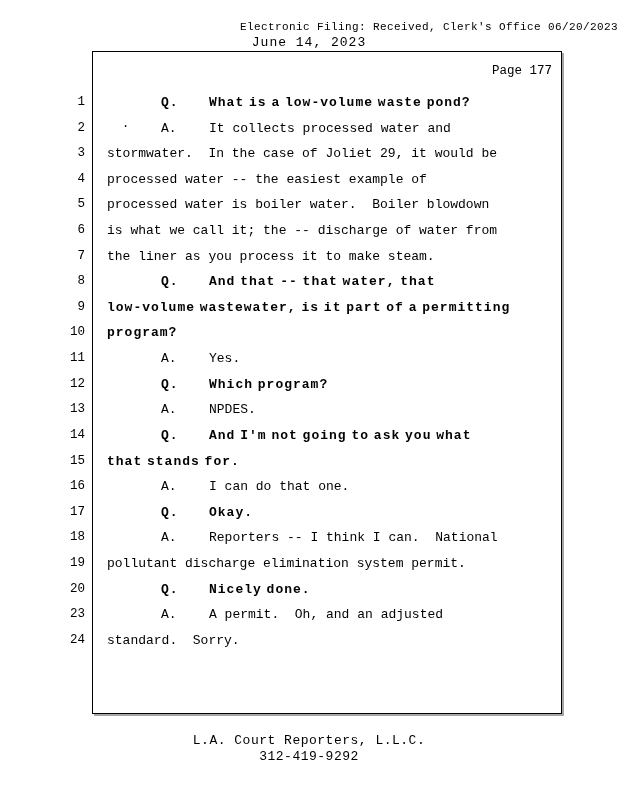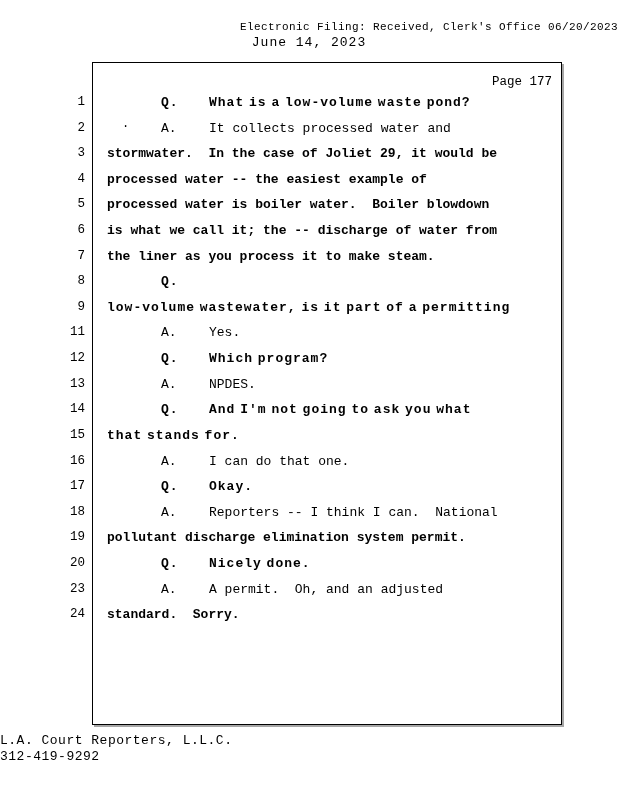--- a/index.html
+++ b/index.html
@@ -10,48 +10,48 @@
   }
   .stamp{
     position:absolute;top:21px;left:0;width:100%;
     text-align:right;font-size:11px;letter-spacing:0.4px;white-space:pre;
   }
   .hearing-date{
     position:absolute;top:35px;left:0;width:100%;
     text-align:center;font-size:13px;letter-spacing:1px;white-space:pre;font-family:Liberation Mono, monospace;
   }
   .sheet{
-    position:absolute;left:92px;top:62px;width:468px;height:661px;
+    position:absolute;left:92px;top:51px;width:468px;height:661px;
     border:1px solid #000;background:#fff;
     box-shadow:2px 2px 0 rgba(0,0,0,0.35);
   }
   .pagelabel{
     position:absolute;top:12px;right:9px;font-size:12.5px;white-space:pre;
   }
   .lines{position:absolute;left:0;top:90px;width:618px;}
   .line{position:relative;height:25.62px;line-height:25.62px;font-size:13px;}
   .line .num{
     position:absolute;left:48px;top:0;width:37px;text-align:right;
     font-size:12.5px;line-height:25.62px;
   }
   .line .prefix{position:absolute;left:161px;top:0;white-space:pre;line-height:25.62px;}
   .line .txt{position:absolute;top:0;white-space:pre;line-height:25.62px;}
   .line .type-qa{left:209px;}
-  .line .type-flush{left:107px;font-weight:bold;}
+  .line .type-flush{left:107px;}
   .line .type-para{left:224px;}
   .line.bold .prefix,.line.bold .txt{
     font-weight:bold;letter-spacing:1px;word-spacing:-4px;
   }
   .stray{
     position:absolute;left:122px;top:115px;height:25.62px;line-height:25.62px;
     font-size:12px;
   }
   .footer{
     position:absolute;top:733px;left:0;width:100%;
-    font-size:13px;letter-spacing:0.5px;
+    text-align:center;font-size:13px;letter-spacing:0.5px;
   }
   .footer div{line-height:15.5px;white-space:pre;}
 </style>
 </head>
 <body>
 
 <div class="stamp">Electronic Filing: Received, Clerk's Office 06/20/2023</div>
 <div class="hearing-date">June 14, 2023</div>
 
 <div class="sheet">
@@ -85,24 +85,29 @@
       <span class="num">6</span>
       <span class="txt type-flush">is what we call it; the -- discharge of water from</span>
     </div>
     <div class="line">
       <span class="num">7</span>
       <span class="txt type-flush">the liner as you process it to make steam.</span>
     </div>
     <div class="line bold">
       <span class="num">8</span>
       <span class="prefix">Q.</span>
+      <span class="txt type-qa">And that -- that water, that</span>
     </div>
     <div class="line bold">
       <span class="num">9</span>
       <span class="txt type-flush">low-volume wastewater, is it part of a permitting</span>
+    </div>
+    <div class="line bold">
+      <span class="num">10</span>
+      <span class="txt type-flush">program?</span>
     </div>
     <div class="line">
       <span class="num">11</span>
       <span class="prefix">A.</span>
       <span class="txt type-qa">Yes.</span>
     </div>
     <div class="line bold">
       <span class="num">12</span>
       <span class="prefix">Q.</span>
       <span class="txt type-qa">Which program?</span>

